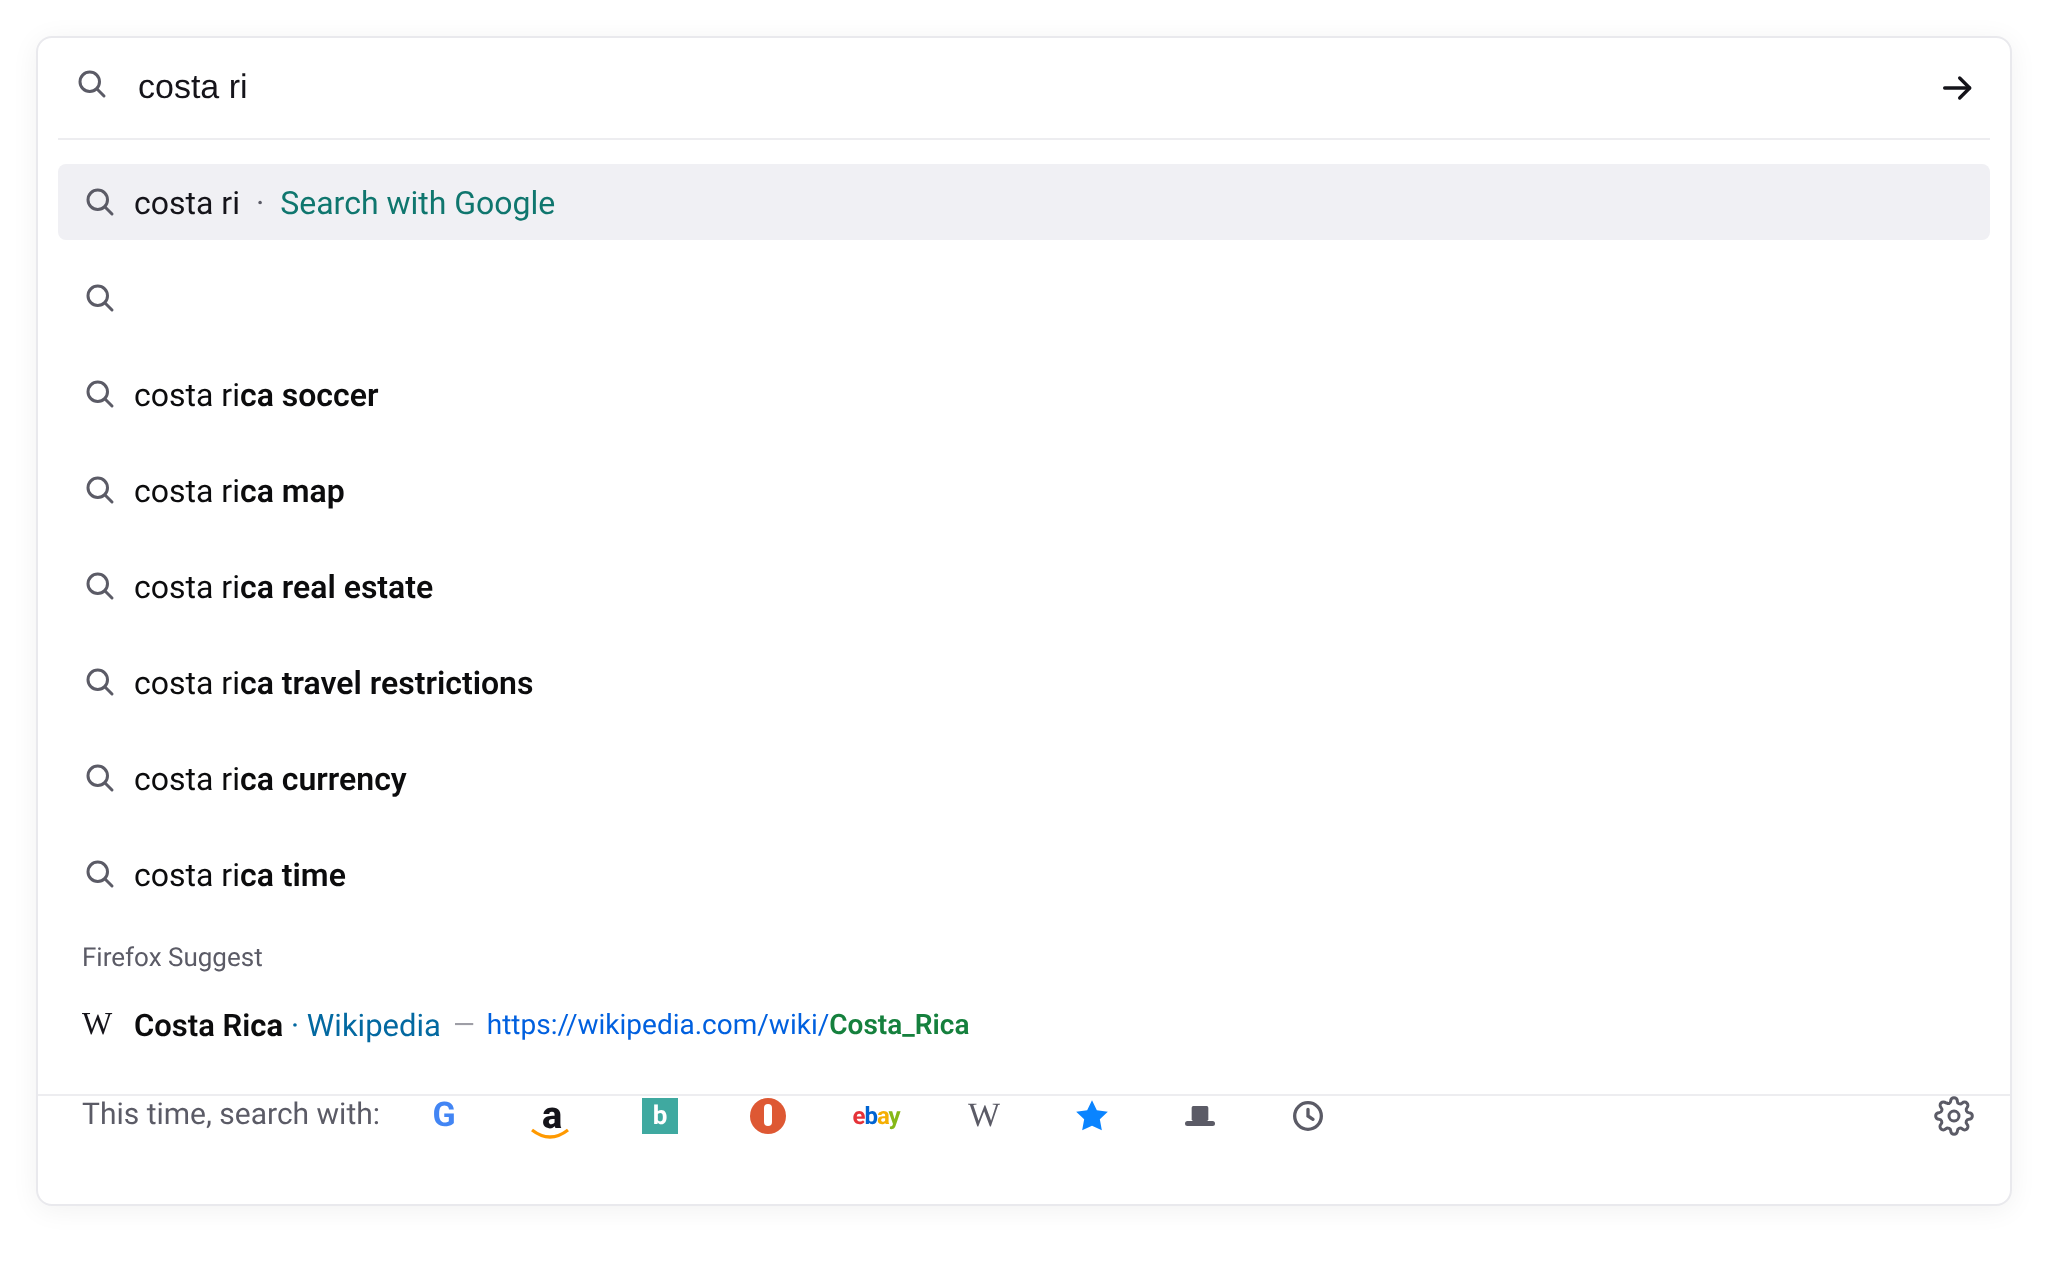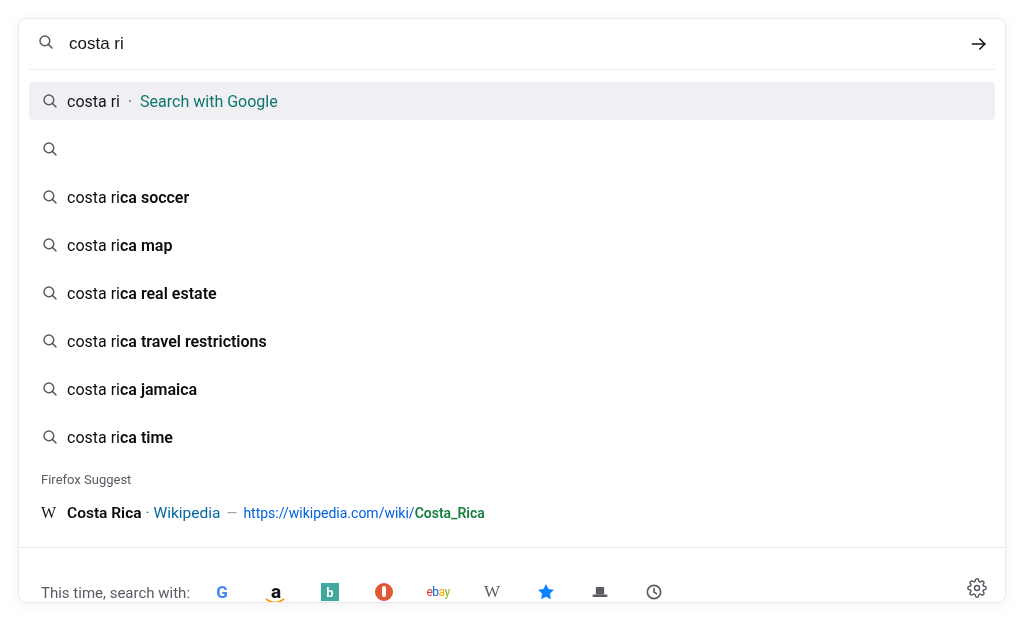--- a/index.html
+++ b/index.html
@@ -90,21 +90,21 @@
   }
   .ffs-row .title .pre { font-weight: 600; }
   .ffs-row .title .rest { font-weight: 700; }
   .ffs-row .src { color: #0369a1; margin-left: 4px; }
   .ffs-row .dash { color: #9e9ea6; margin: 0 6px; font-size: 14px;}
   .ffs-row .url-pre { color: #0060df; font-size: 14px; }
   .ffs-row .url-bold { color: #15803d; font-weight: 600; font-size: 14px;}
   
   .footer-sep { height: 1px; background: #ededf0; }
   .footer {
-    display: flex; align-items: flex-end;
+    display: flex; align-items: flex-start;
     height: 54px;
     padding: 0 18px 0 22px;
   }
   .footer-label {
     color: #5b5b66; font-size: 15px;
     margin-right: 22px;
   }
   .engines { display: flex; align-items: center; gap: 34px; }
   .engine {
     width: 20px; height: 20px;
@@ -127,21 +127,21 @@
     color:#fff; font-weight:700; font-size:13px;
   }
   .ddg {
     width:18px; height:18px; border-radius:50%;
     background:#de5833; position:relative;
   }
   .ddg::after{
     content:""; position:absolute; left:7px; top:3px;
     width:4px; height:11px; background:#fff; border-radius:3px;
   }
-  .ebay { font-size:12px; font-weight:400; letter-spacing:-0.5px;}
+  .ebay { font-size:12px; font-weight:700; letter-spacing:-0.5px;}
   .ebay .e1{color:#e53238} .ebay .b1{color:#0064d2} .ebay .a1{color:#f5af02} .ebay .y1{color:#86b817}
   .wiki-W { font-family: Georgia,'Times New Roman',serif; font-size:17px; color:#5b5b66;}
   .star svg { fill:#0a84ff; }
   .tophat svg { fill:#5b5b66; }
   .clock svg { stroke:#5b5b66; fill:none; }
 </style>
 </head>
 <body>
 
 <div class="panel">
@@ -222,21 +222,21 @@
       </span>
       <span class="text"><span class="pre">costa ri</span><span class="bold">ca travel restrictions</span></span>
     </div>
     <div class="row">
       <span class="icon-slot">
         <svg class="mag-svg" viewBox="0 0 24 24" fill="none" stroke-width="2" stroke-linecap="round">
             <circle cx="10.5" cy="10.5" r="6.5"></circle>
             <line x1="20" y1="20" x2="15.2" y2="15.2"></line>
           </svg>
       </span>
-      <span class="text"><span class="pre">costa ri</span><span class="bold">ca jamaica</span></span>
+      <span class="text"><span class="pre">costa ri</span><span class="bold">ca currency</span></span>
     </div>
     <div class="row">
       <span class="icon-slot">
         <svg class="mag-svg" viewBox="0 0 24 24" fill="none" stroke-width="2" stroke-linecap="round">
             <circle cx="10.5" cy="10.5" r="6.5"></circle>
             <line x1="20" y1="20" x2="15.2" y2="15.2"></line>
           </svg>
       </span>
       <span class="text"><span class="pre">costa ri</span><span class="bold">ca time</span></span>
     </div>

